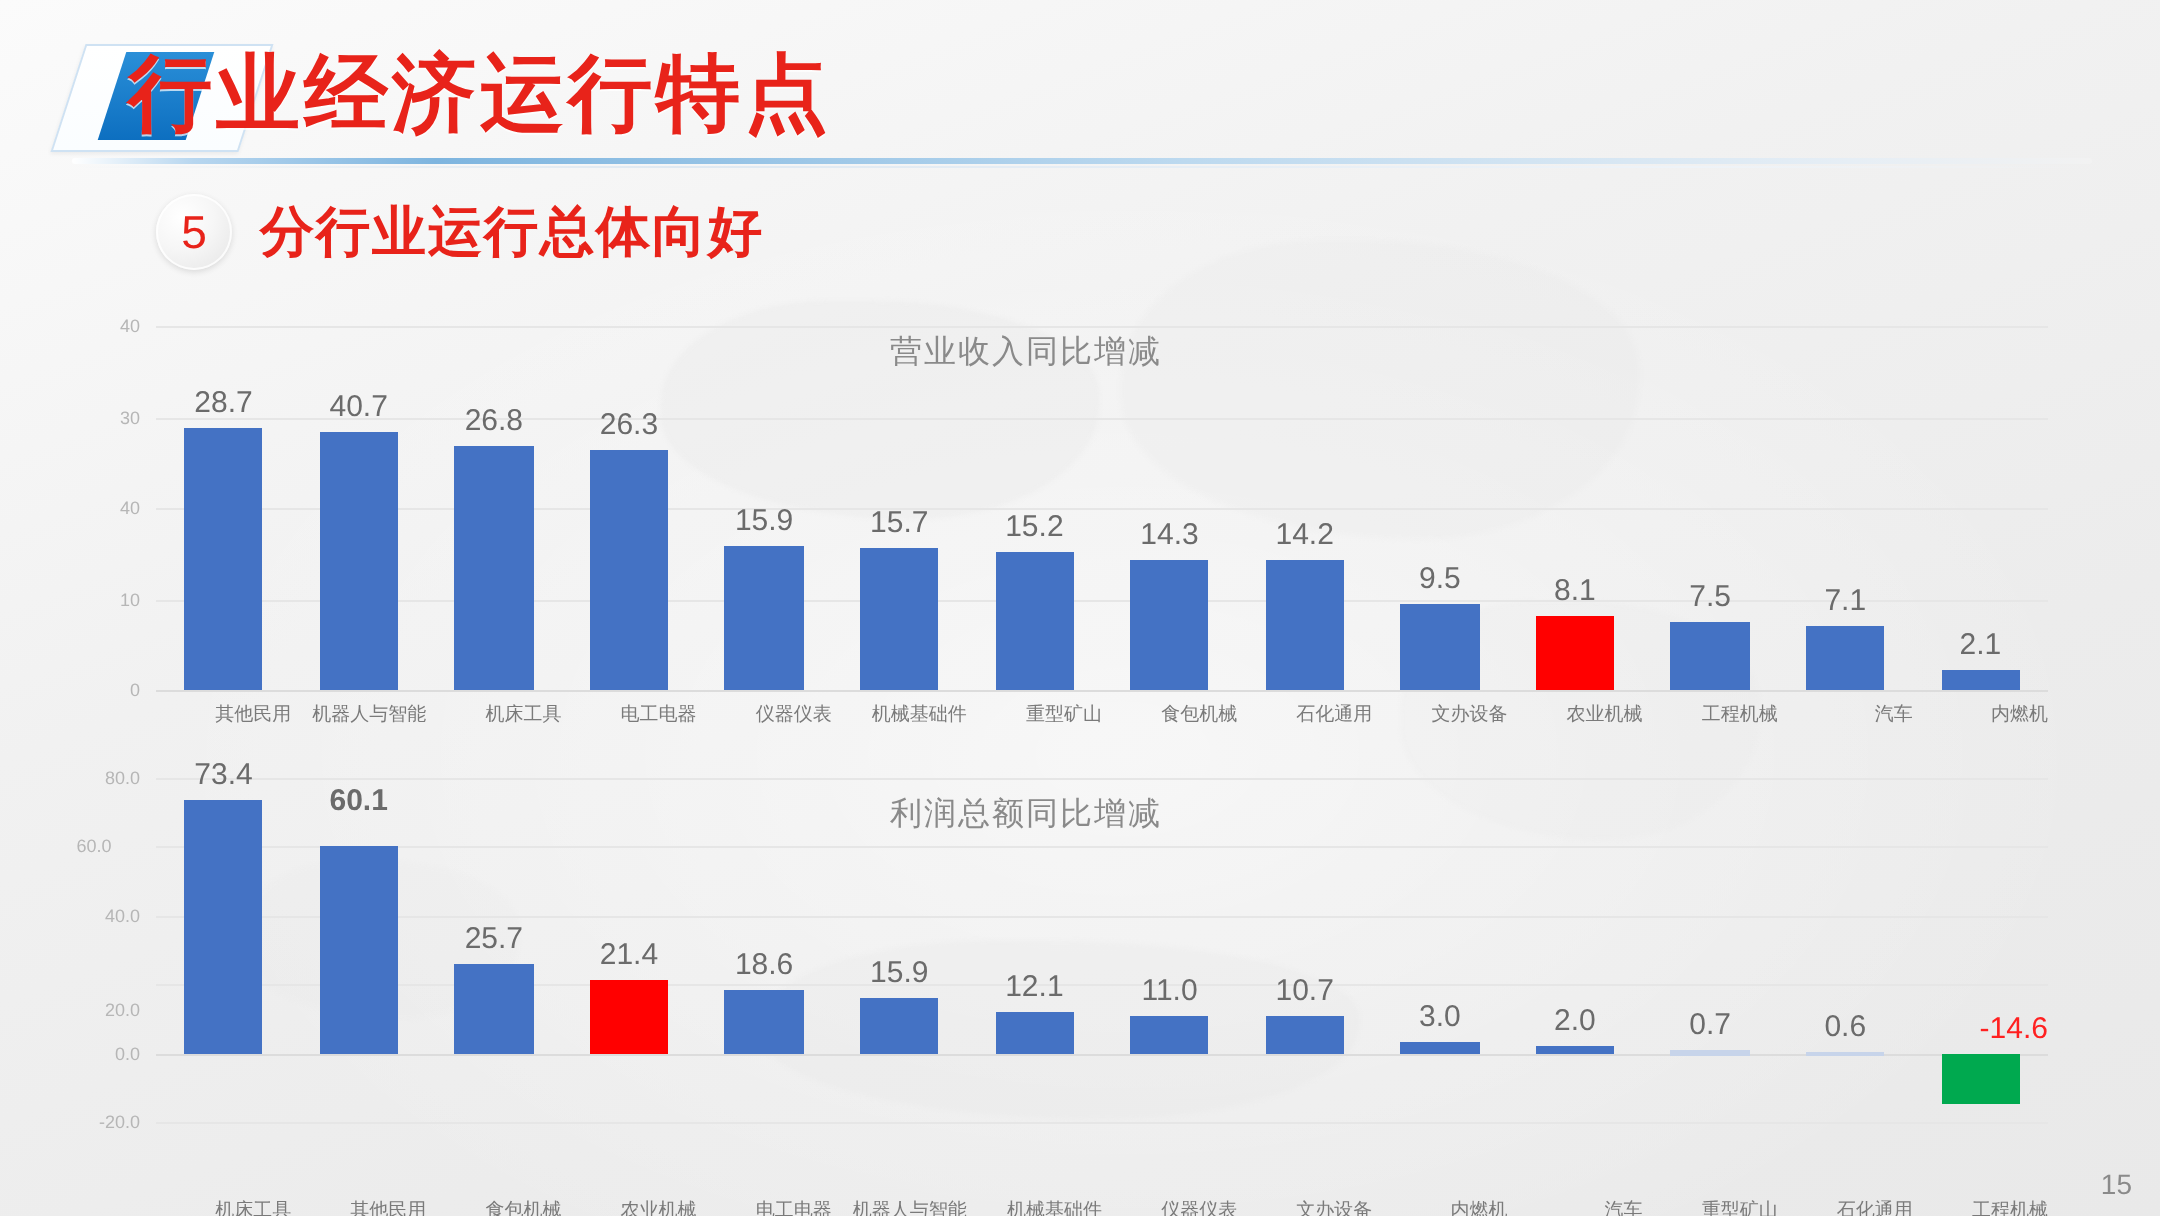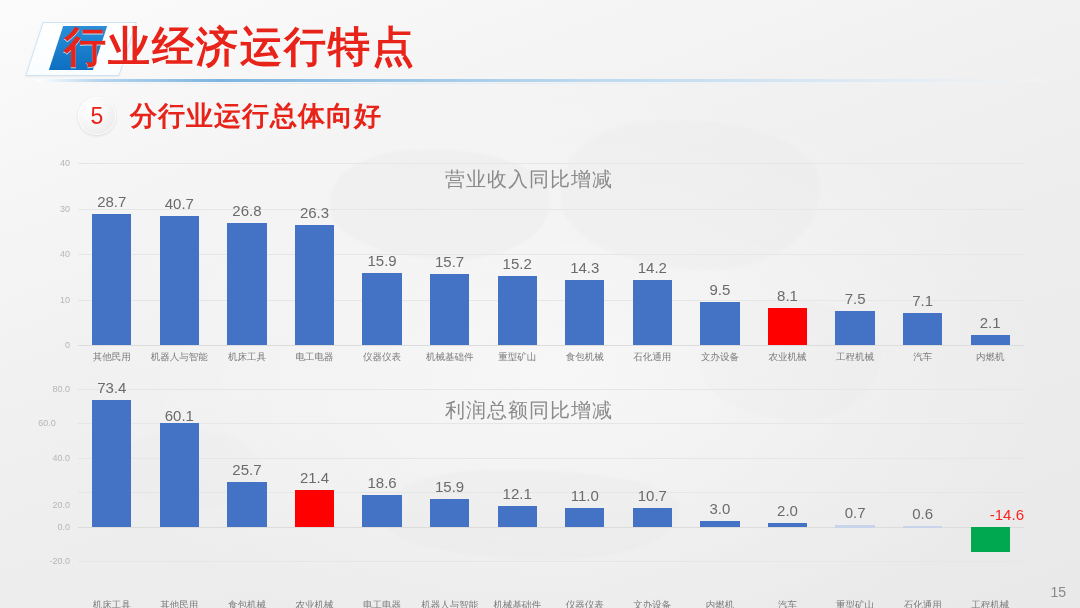--- a/index.html
+++ b/index.html
@@ -62,41 +62,41 @@
     display:flex;align-items:center;justify-content:center;
     color:#e8231a;font-size:23px;line-height:1;
   }
   .sub-text{
     margin-left:14px;font-size:27px;font-weight:bold;color:#e8231a;letter-spacing:1px;
   }
 
   
   .chart{position:absolute;}
   .chart-title{
-    position:absolute;font-size:20px;color:#8a8a8a;letter-spacing:1px;font-weight:normal;
+    position:absolute;font-size:16px;color:#8a8a8a;letter-spacing:1px;font-weight:normal;
     white-space:nowrap;
   }
   .plot{position:absolute;}
   .gridline{position:absolute;left:0;height:1px;background:#e6e6e6;}
   .ytick{
     position:absolute;right:0;transform:translateY(-50%);
     font-size:9px;color:#b6b6b6;text-align:right;white-space:nowrap;
   }
   .bar-slot{position:absolute;bottom:0;height:100%;}
   .bar{position:absolute;left:0;width:100%;}
   .bar.blue{background:#4472c4;}
   .bar.red{background:#ff0000;}
   .bar.green{background:#00a94f;}
   .bar.thin{background:#c7d4ea;}
   .vlabel{
     position:absolute;width:100%;text-align:center;font-size:15px;color:#6b6b6b;white-space:nowrap;
   }
   .vlabel.neg{color:#ff2020;text-align:right;}
   .cat{
-    position:absolute;width:100%;text-align:center;font-size:9.5px;color:#7a7a7a;white-space:nowrap;
+    position:absolute;width:100%;text-align:right;font-size:9.5px;color:#7a7a7a;white-space:nowrap;
   }
 
   .pagenum{
     position:absolute;right:14px;bottom:8px;font-size:14px;color:#8a8a8a;
   }
 </style>
 </head>
 <body>
 
 <div class="slide">
@@ -228,21 +228,21 @@
         <div class="ytick" style="top: 34.4px; right: 954px; width: 46px; text-align: center;">60.0</div>
         <div class="gridline" style="top: 0px; width: 946px;"></div>
         <div class="ytick" style="top: 0px; right: 954px; width: 46px;">80.0</div>
         <div class="bar-slot" style="left: 0px; width: 67.5714px;">
           <div class="bar blue" style="left: 14.19px; width: 39.1914px; top: 11.352px; height: 126.248px;"></div>
           <div class="vlabel" style="top: -9.648px;">73.4</div>
           <div class="cat" style="top: 210px;">机床工具</div>
         </div>
         <div class="bar-slot" style="left: 67.5714px; width: 67.5714px;">
           <div class="bar blue" style="left: 14.19px; width: 39.1914px; top: 34.228px; height: 103.372px;"></div>
-          <div class="vlabel" style="top: 18px;">60.1</div>
+          <div class="vlabel" style="top: 3px; font-weight: bold;">60.1</div>
           <div class="cat" style="top: 210px;">其他民用</div>
         </div>
         <div class="bar-slot" style="left: 135.143px; width: 67.5714px;">
           <div class="bar blue" style="left: 14.19px; width: 39.1914px; top: 93.396px; height: 44.204px;"></div>
           <div class="vlabel" style="top: 72.396px;">25.7</div>
           <div class="cat" style="top: 210px;">食包机械</div>
         </div>
         <div class="bar-slot" style="left: 202.714px; width: 67.5714px;">
           <div class="bar red" style="left: 14.19px; width: 39.1914px; top: 100.792px; height: 36.808px;"></div>
           <div class="vlabel" style="top: 79.792px;">21.4</div>

